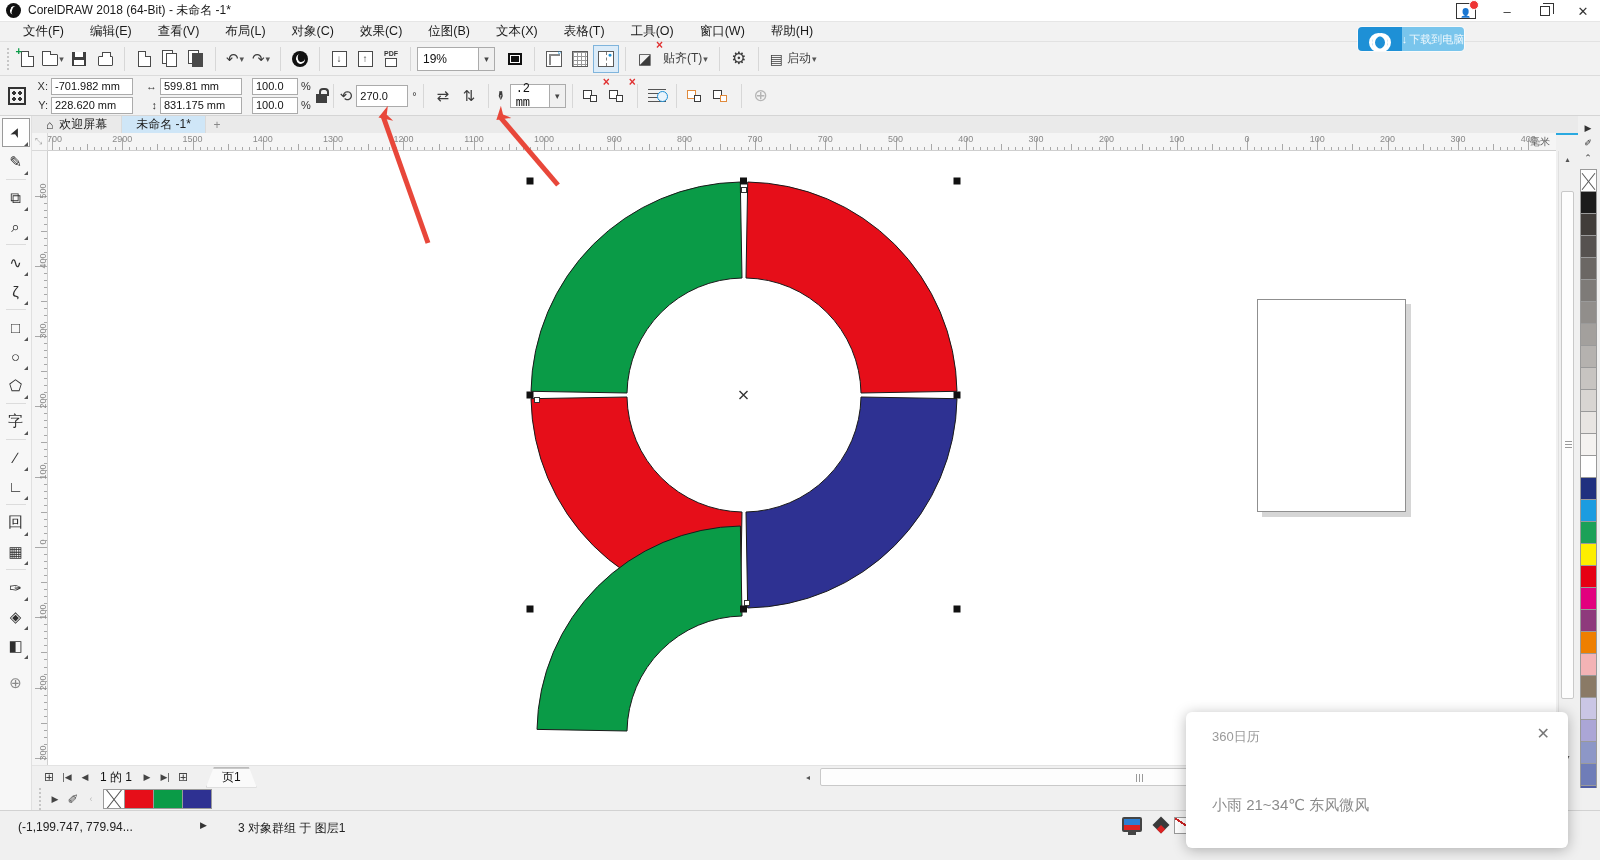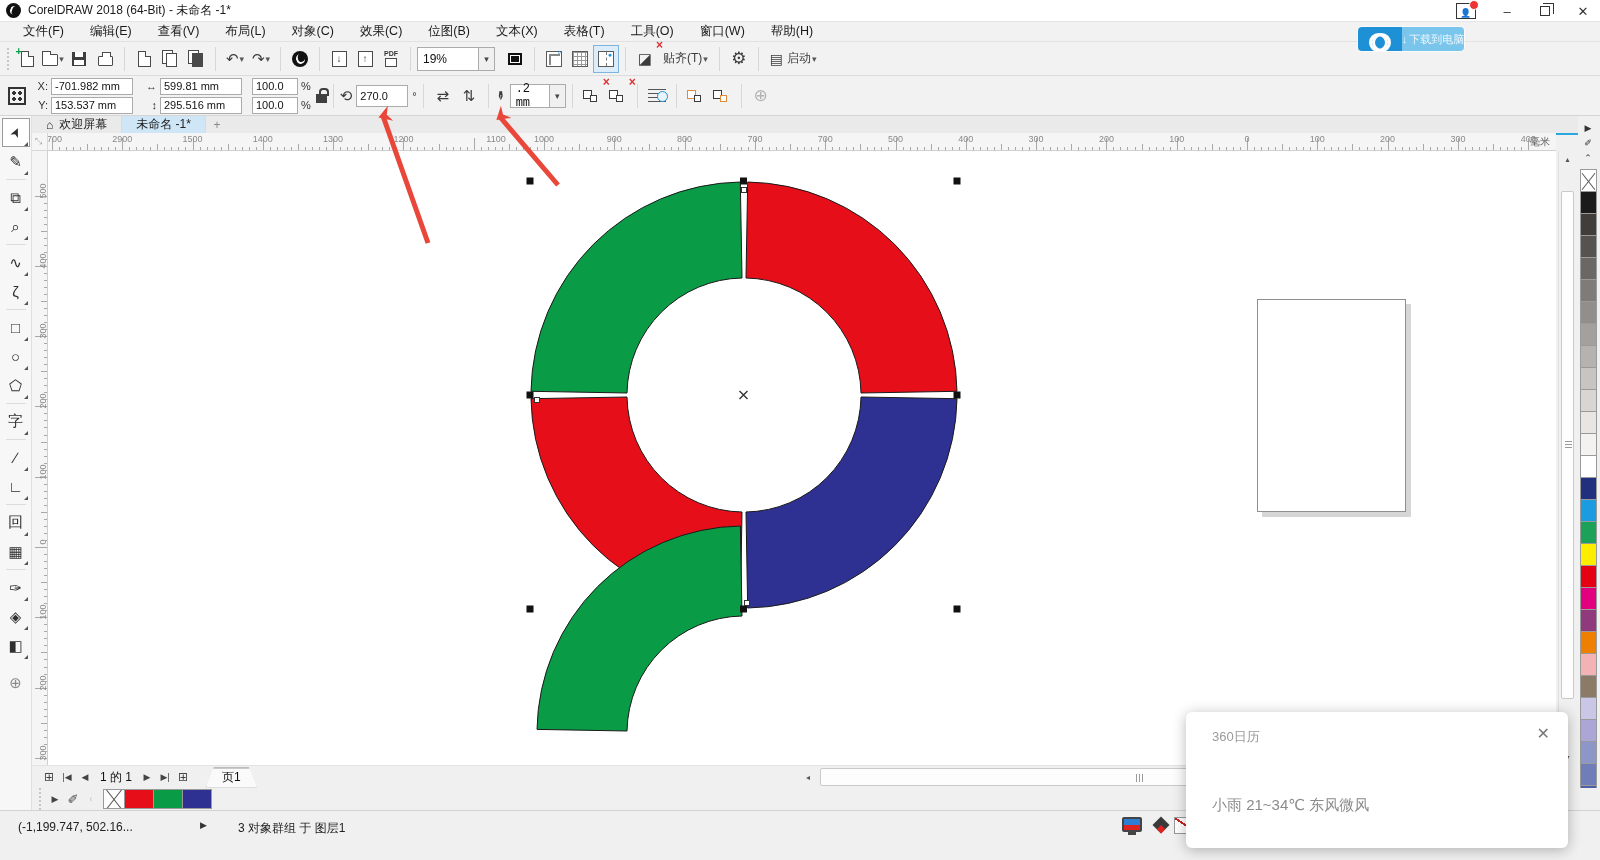--- a/index.html
+++ b/index.html
@@ -329,35 +329,35 @@
     <div class="pb-col">
       <div class="pb-row">
           <span class="pb-label">X:</span>
           <span class="pb-field">
             <span>-701.982 mm</span>
           </span>
         </div>
       <div class="pb-row">
           <span class="pb-label">Y:</span>
           <span class="pb-field">
-            <span>153.537 mm</span>
+            <span>228.620 mm</span>
           </span>
         </div>
     </div>
     <div class="pb-col" style="margin-left:10px;">
       <div class="pb-row">
           <span class="pb-label">↔</span>
           <span class="pb-field">
             <span>599.81 mm</span>
           </span>
         </div>
       <div class="pb-row">
           <span class="pb-label">↕</span>
           <span class="pb-field">
-            <span>295.516 mm</span>
+            <span>831.175 mm</span>
           </span>
         </div>
     </div>
     <div class="pb-col" style="margin-left:10px;">
       <div class="pb-row">
           <span class="pb-field small">
             <span>100.0</span>
           </span>
           <span class="pb-unit">%</span>
         </div>
@@ -501,21 +501,21 @@
       <div class="htick" style="left: 362.43px; height: 3px;"></div>
       <div class="htick" style="left: 369.46px; height: 3px;"></div>
       <div class="htick" style="left: 376.49px; height: 3px;"></div>
       <div class="htick" style="left: 383.52px; height: 3px;"></div>
       <div class="htick" style="left: 390.55px; height: 6px;"></div>
       <div class="htick" style="left: 397.58px; height: 3px;"></div>
       <div class="htick" style="left: 404.61px; height: 3px;"></div>
       <div class="htick" style="left: 411.64px; height: 3px;"></div>
       <div class="htick" style="left: 418.67px; height: 3px;"></div>
       <div class="htick" style="left: 425.7px; height: 12px;"></div>
-      <span class="hlabel" style="left: 448px;">1100</span>
+      <span class="hlabel" style="left: 426px;">1100</span>
       <div class="htick" style="left: 432.73px; height: 3px;"></div>
       <div class="htick" style="left: 439.76px; height: 3px;"></div>
       <div class="htick" style="left: 446.79px; height: 3px;"></div>
       <div class="htick" style="left: 453.82px; height: 3px;"></div>
       <div class="htick" style="left: 460.85px; height: 6px;"></div>
       <div class="htick" style="left: 467.88px; height: 3px;"></div>
       <div class="htick" style="left: 474.91px; height: 3px;"></div>
       <div class="htick" style="left: 481.94px; height: 3px;"></div>
       <div class="htick" style="left: 488.97px; height: 3px;"></div>
       <div class="htick" style="left: 496px; height: 12px;"></div>
@@ -957,21 +957,21 @@
     <div class="navbtn" style="color:#bbb;">‹</div>
     <div id="docpal-swatches" style="display:flex; margin-left:4px;">
         <div class="swatch none"></div>
         <div class="swatch" style="background: rgb(230, 14, 25);"></div>
         <div class="swatch" style="background: rgb(10, 155, 71);"></div>
         <div class="swatch" style="background: rgb(46, 49, 146);"></div>
       </div>
   </div>
 
   <div id="statusbar">
-    <span id="status-coords">(-1,199.747, 502.16...</span>
+    <span id="status-coords">(-1,199.747, 779.94...</span>
     <span id="status-play">▶</span>
     <span id="status-objinfo">3 对象群组 于 图层1</span>
     <div id="icn-monitor"></div>
     <div id="icn-fillstat"></div>
     <div id="icn-outlinestat"></div>
   </div>
 
   <div id="notif">
     <span id="notif-app">360日历</span>
     <span id="notif-close">✕</span>

